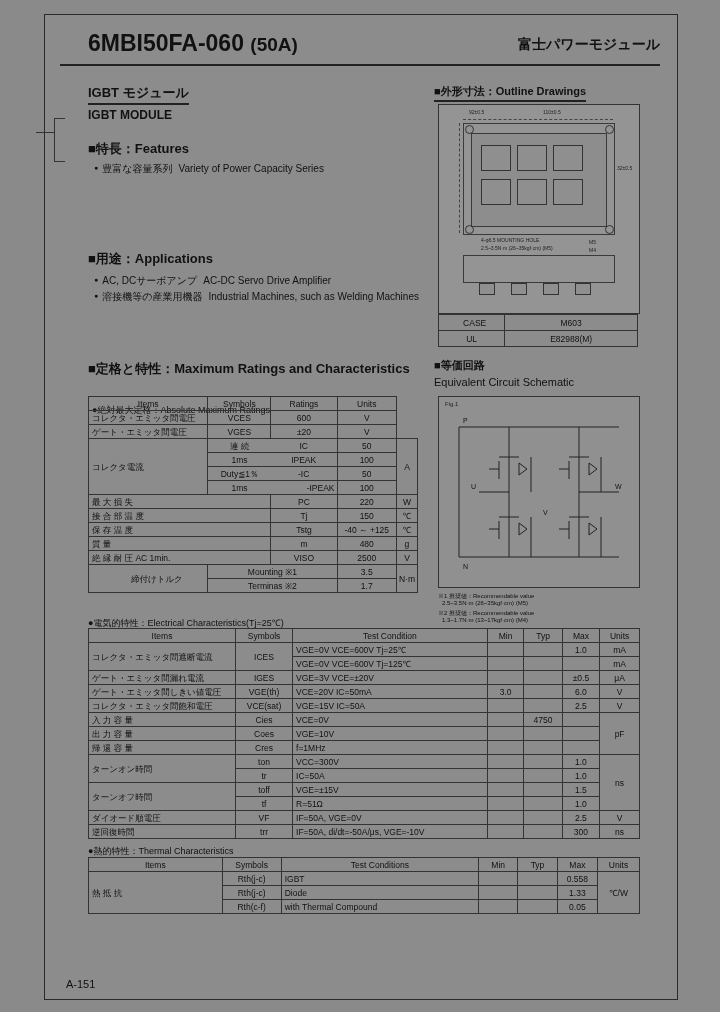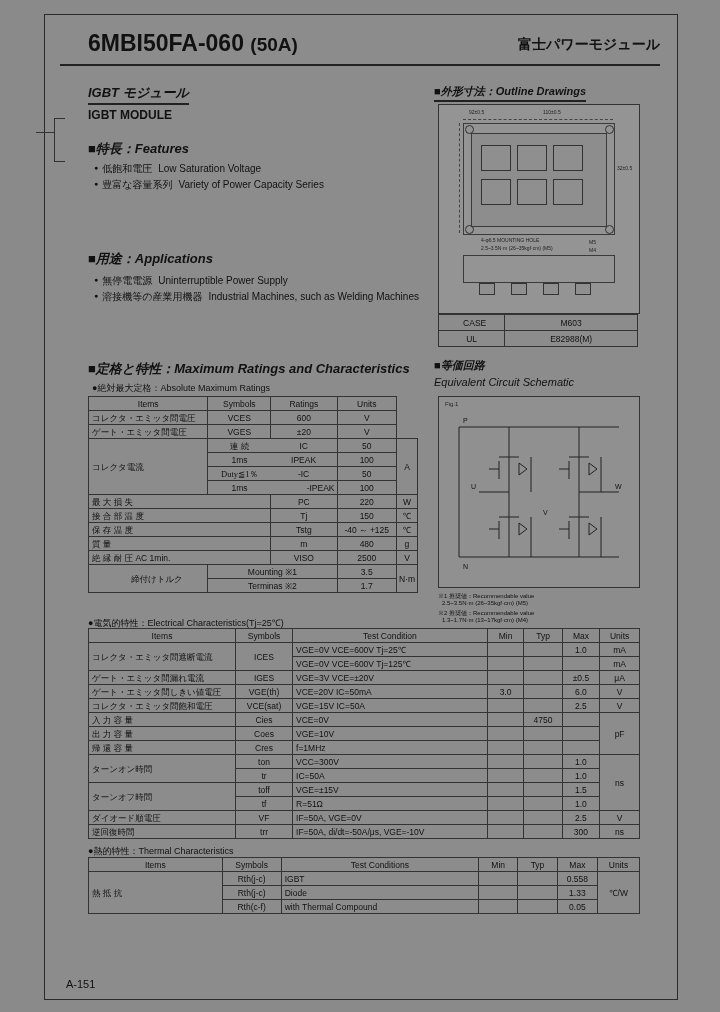--- a/index.html
+++ b/index.html
@@ -39,21 +39,20 @@
     border-left:1px solid #333;border-top:1px solid #333;border-bottom:1px solid #333;
   }
   .leftmark2{
     position:absolute;left:36px;top:132px;width:18px;height:1px;background:#333;
   }
 
   
   h2.sec{
     position:absolute;margin:0;font-size:13px;font-weight:bold;color:#111;
     white-space:nowrap;
-    font-style:italic;
   }
   .underline{border-bottom:2px solid #222;padding-bottom:1px;}
 
   .sub{
     position:absolute;font-size:11px;font-weight:bold;color:#111;white-space:nowrap;
   }
   ul.bul{
     position:absolute;margin:0;padding:0;list-style:none;font-size:10px;color:#111;
   }
   ul.bul li{white-space:nowrap;line-height:15px;}
@@ -105,32 +104,31 @@
   <div class="rule"></div>
 
   <div class="leftmark"></div>
   <div class="leftmark2"></div>
 
   <h2 class="sec underline" style="left:88px;top:84px;">IGBT モジュール</h2>
   <div class="sub" style="left:88px;top:108px;font-size:12px;">IGBT MODULE</div>
 
   <h2 class="sec" style="left:88px;top:140px;">■特長：Features</h2>
   <ul class="bul" style="left:94px;top:160px;">
-    <li><span>低飽和電圧</span><span class="en">Low Saturation Voltage</span></li>
     <li><span>豊富な容量系列</span><span class="en">Variety of Power Capacity Series</span></li>
   </ul>
 
   <h2 class="sec" style="left:88px;top:250px;">■用途：Applications</h2>
   <ul class="bul" style="left:94px;top:272px;">
-    <li><span>無停電電源</span><span class="en">Uninterruptible Power Supply</span></li>
+    <li><span>AC, DCサーボアンプ</span><span class="en">AC-DC Servo Drive Amplifier</span></li>
     <li><span>溶接機等の産業用機器</span><span class="en">Industrial Machines, such as Welding Machines</span></li>
   </ul>
 
   <h2 class="sec" style="left:88px;top:360px;">■定格と特性：Maximum Ratings and Characteristics</h2>
-  <div class="sub" style="left:92px;top:382px;font-size:9px;font-weight:normal;">●絶対最大定格：Absolute Maximum Ratings</div>
+  <div class="sub" style="left:92px;top:404px;font-size:9px;font-weight:normal;">●絶対最大定格：Absolute Maximum Ratings</div>
 
   <table style="left:88px;top:396px;width:330px;">
     <thead>
       <tr>
         <th style="width:120px;">Items</th>
         <th style="width:70px;">Symbols</th>
         <th style="width:80px;">Ratings</th>
         <th style="width:60px;">Units</th>
       </tr>
     </thead>
@@ -153,21 +151,21 @@
         <td style="border-left:none;">IC</td>
         <td>50</td>
         <td rowspan="4">A</td>
       </tr>
       <tr>
         <td style="border-right:none;">1ms</td>
         <td style="border-left:none;">IPEAK</td>
         <td>100</td>
       </tr>
       <tr>
-        <td style="border-right:none;font-family:Liberation Serif, serif;">Duty≦1％</td>
+        <td style="border-right:none;">Duty≦1％</td>
         <td style="border-left:none;">-IC</td>
         <td>50</td>
       </tr>
       <tr>
         <td style="border-right:none;">1ms</td>
         <td style="border-left:none;text-align:right;">-IPEAK</td>
         <td>100</td>
       </tr>
       <tr>
         <td class="lft" colspan="2">最 大 損 失</td>

